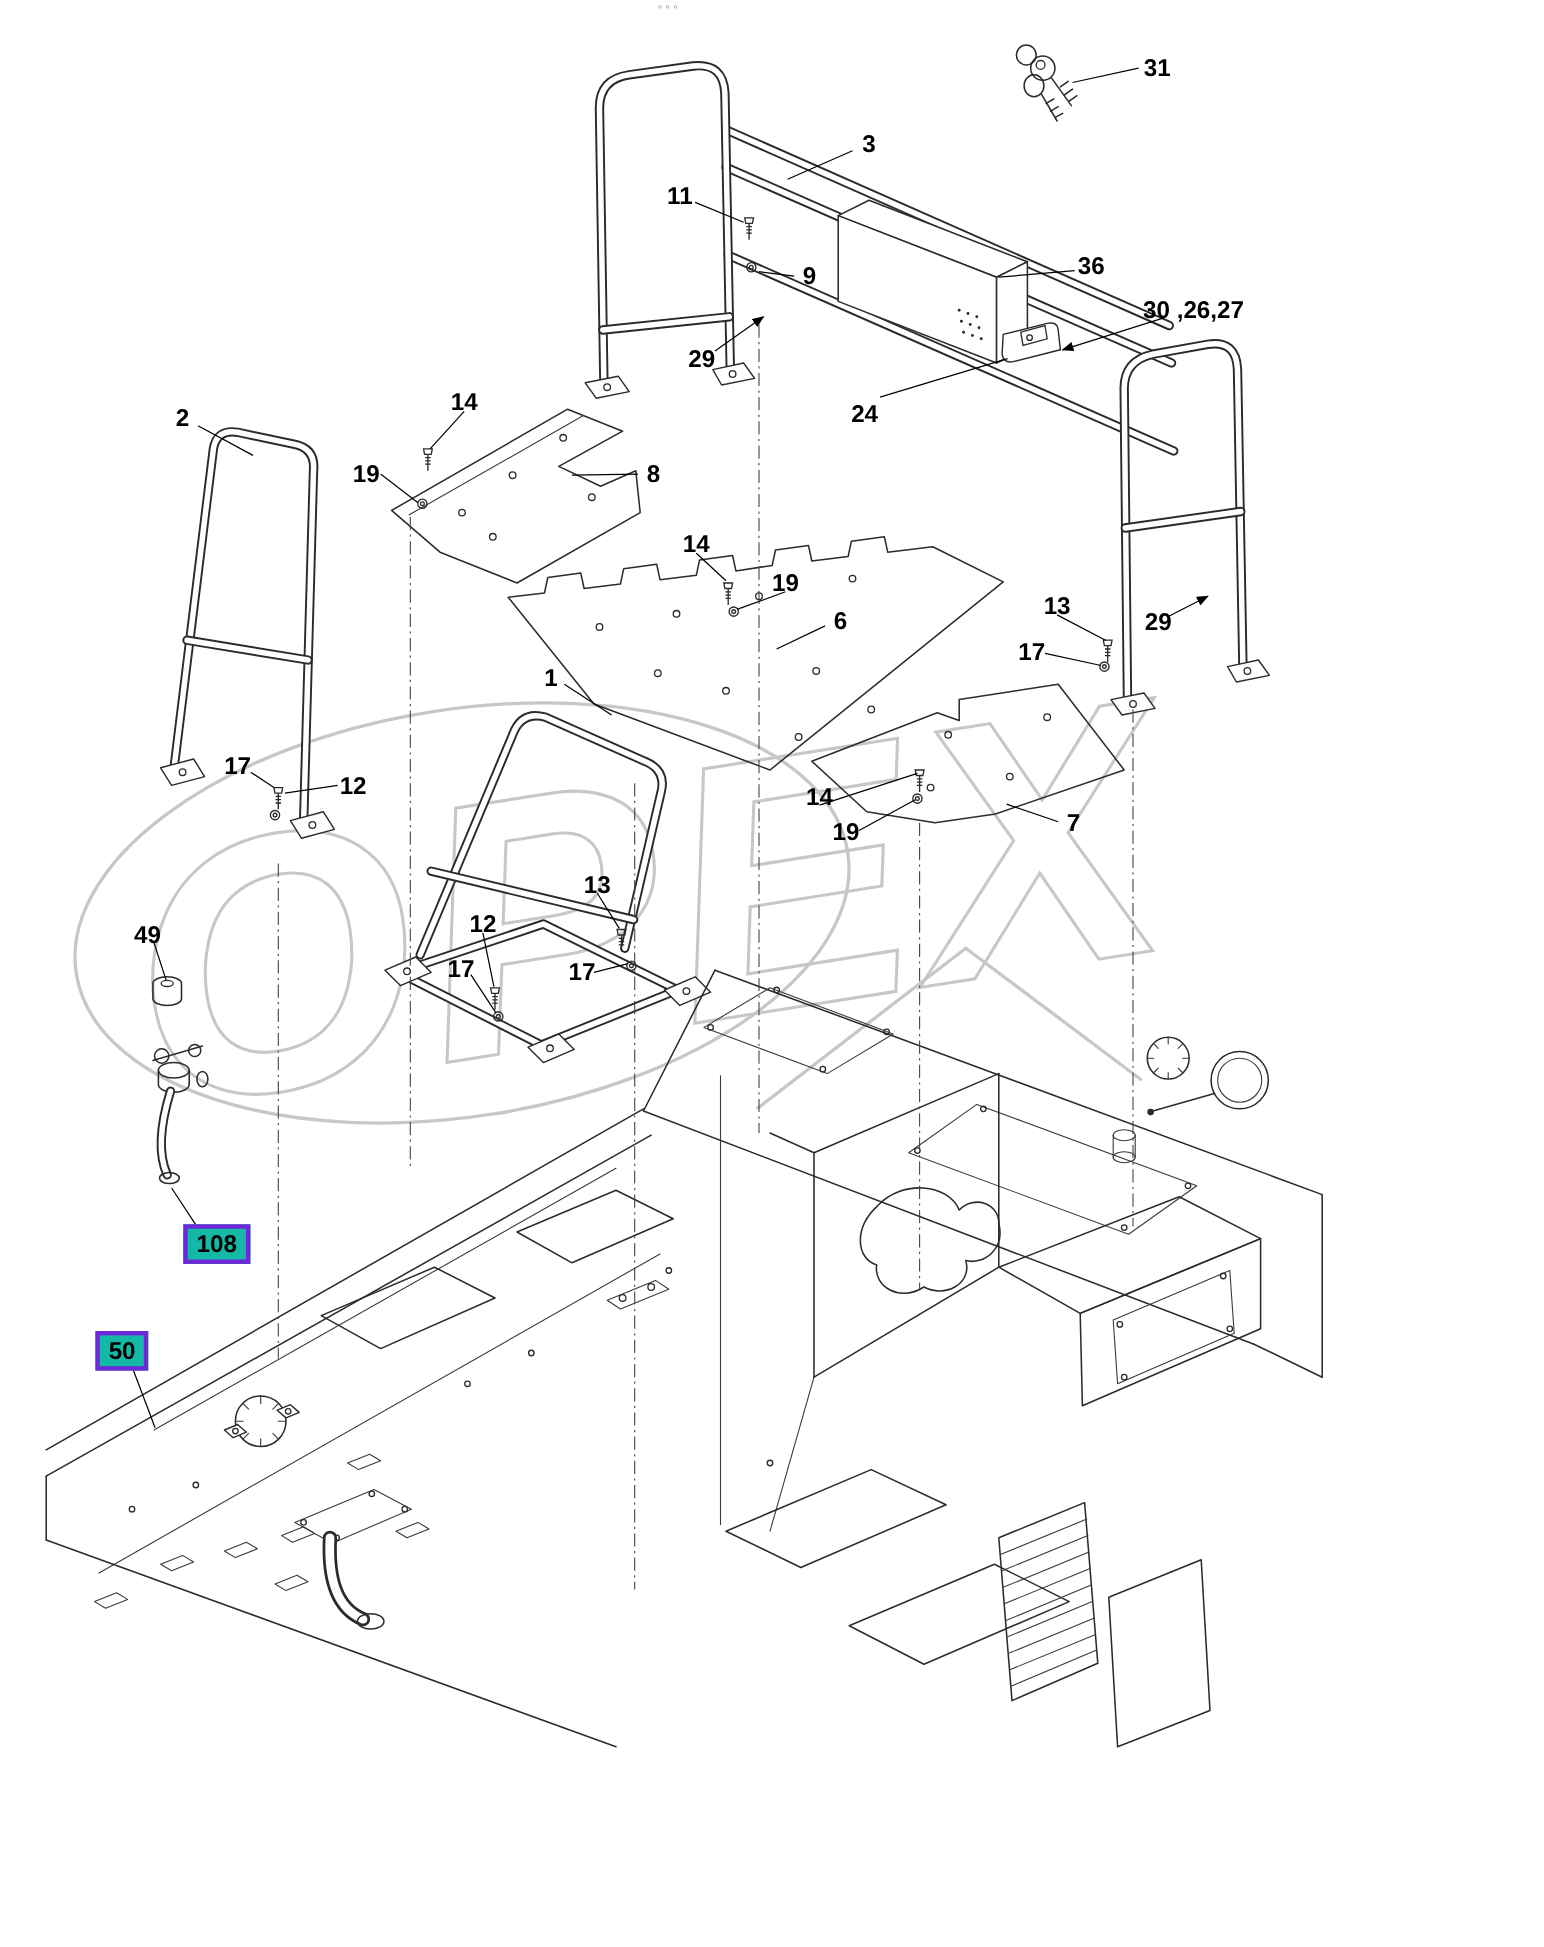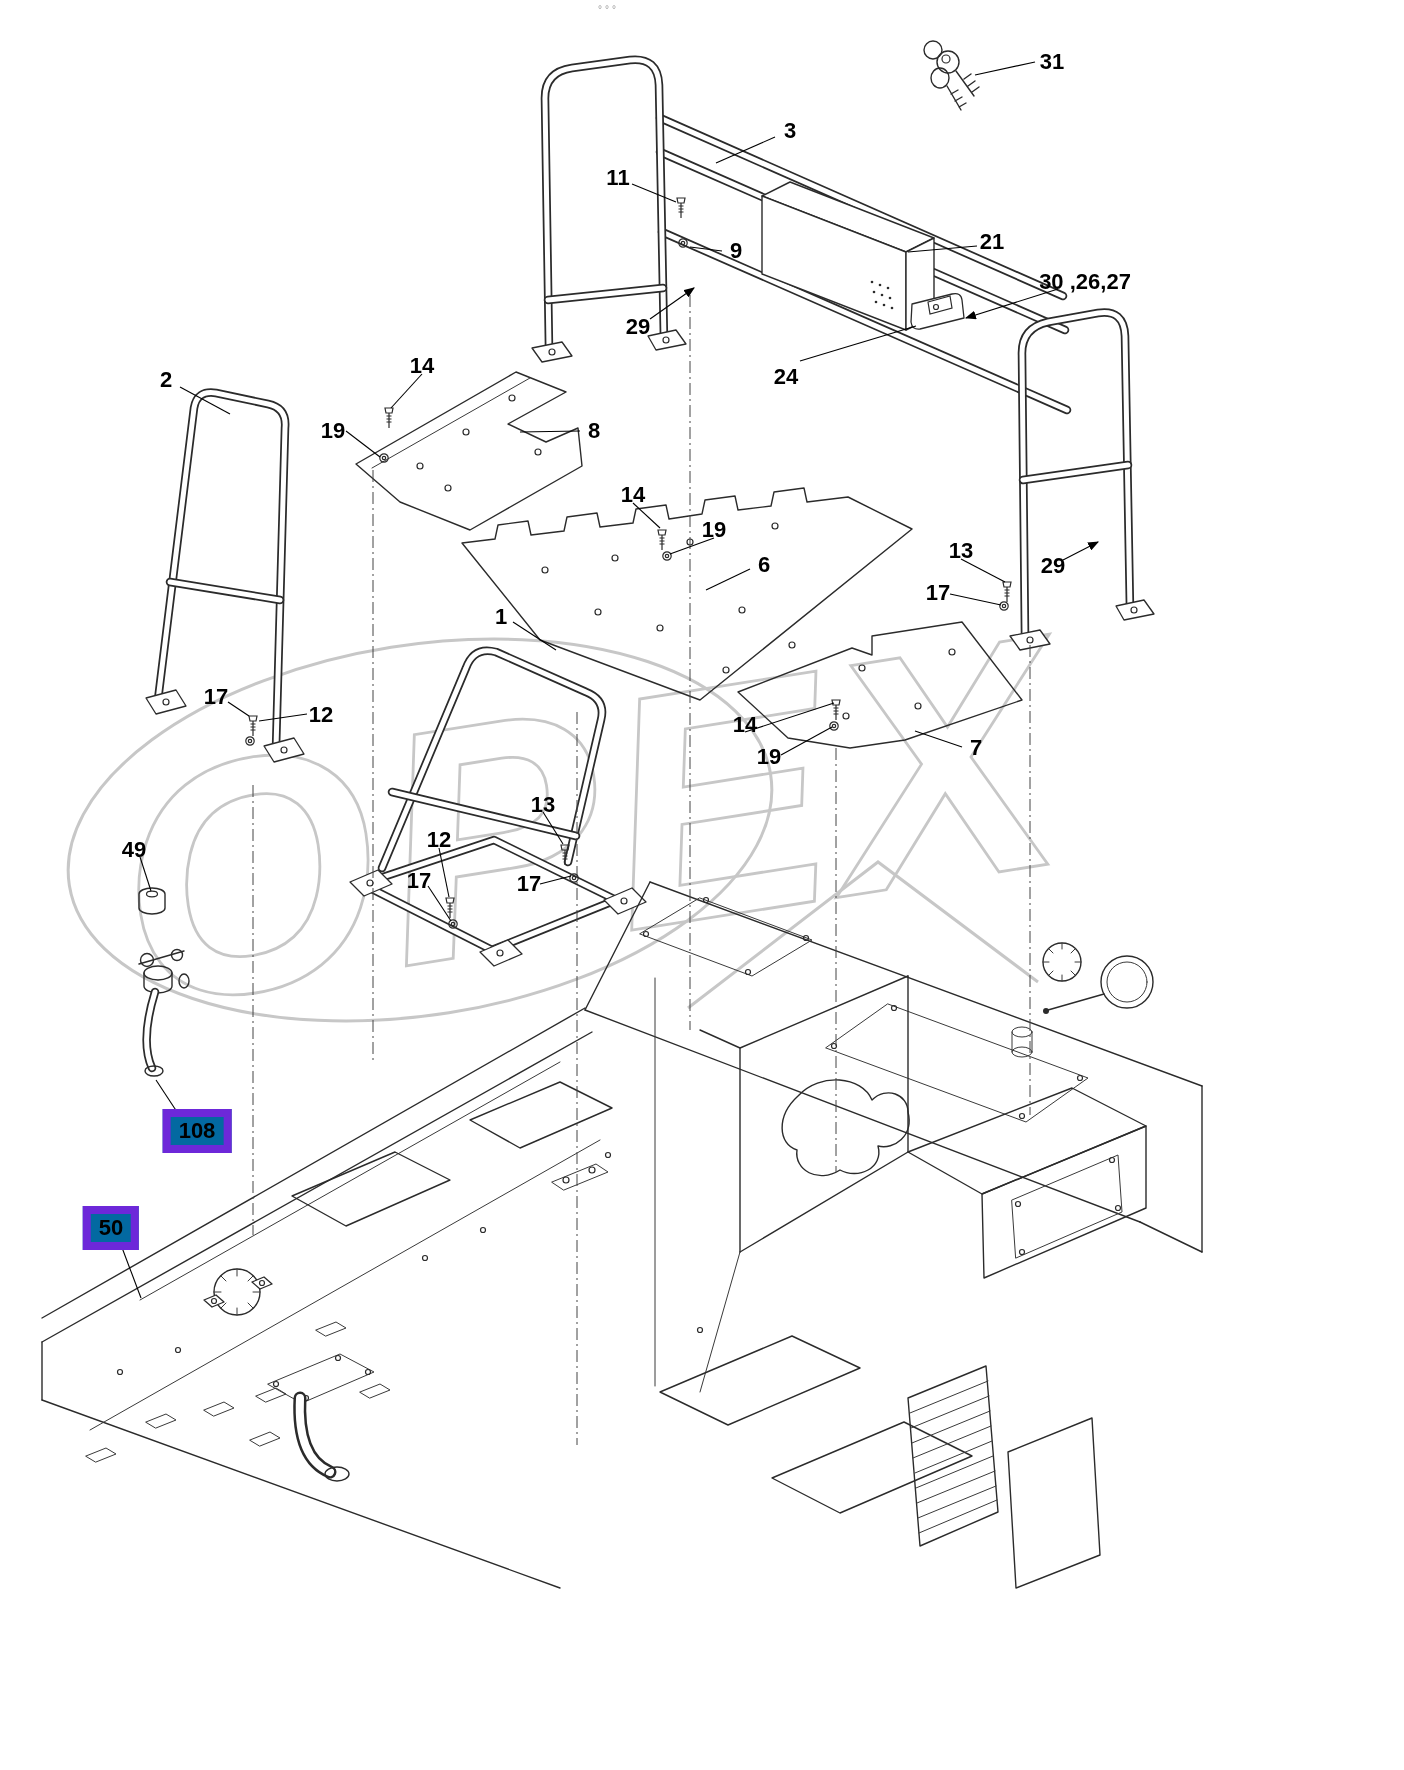--- a/index.html
+++ b/index.html
@@ -2,21 +2,21 @@
 <html><head>
 <meta charset="utf-8">
 <style>
   html,body{margin:0;padding:0;background:#fff;}
   .stage{position:relative;width:1404px;height:1770px;background:#ffffff;overflow:hidden;
          font-family:"Liberation Sans",sans-serif;}
   .stage svg{position:absolute;left:0;top:0;}
   .topmark{position:absolute;left:598px;top:4px;font-size:10px;color:#999;letter-spacing:3px;}
   .callout{position:absolute;transform:translate(-50%,-50%);font-weight:bold;font-size:22px;
            color:#000;white-space:nowrap;}
-  .callout.boxed{border:8px solid #6d28d9;padding:1px 8px;background:#0369a1;}
+  .callout.boxed{border:4px solid #6d28d9;padding:1px 8px;background:#14b8a6;}
   
   .ln{fill:none;stroke:#2b2b2b;stroke-width:1.4;stroke-linejoin:round;stroke-linecap:round;}
   .lnthin{fill:none;stroke:#3a3a3a;stroke-width:1;stroke-linejoin:round;stroke-linecap:round;}
   .tube-o{fill:none;stroke:#2b2b2b;stroke-width:8.5;stroke-linecap:round;stroke-linejoin:round;}
   .tube-i{fill:none;stroke:#ffffff;stroke-width:5;stroke-linecap:round;stroke-linejoin:round;}
   .cl{fill:none;stroke:#444;stroke-width:1;stroke-dasharray:12 4 2 4;}
   .ldr{fill:none;stroke:#000;stroke-width:1.1;}
   .scr{fill:none;stroke:#2b2b2b;stroke-width:1.2;}
   .dot{fill:#2b2b2b;}
   .foot{fill:#ffffff;stroke:#2b2b2b;stroke-width:1.3;stroke-linejoin:round;}
@@ -344,21 +344,21 @@
       <line class="ldr" x1="140" y1="857" x2="151" y2="891"></line>
       <line class="ldr" x1="183" y1="1121" x2="156" y2="1080"></line>
       <line class="ldr" x1="118" y1="1237" x2="141" y2="1298"></line>
     </g>
   </svg>
 
   <div class="callout" style="left:1052px;top:62px">31</div>
   <div class="callout" style="left:790px;top:131px">3</div>
   <div class="callout" style="left:618px;top:178px">11</div>
   <div class="callout" style="left:736px;top:251px">9</div>
-  <div class="callout" style="left:992px;top:242px">21</div>
+  <div class="callout" style="left:992px;top:242px">36</div>
   <div class="callout" style="left:1085px;top:282px">30 ,26,27</div>
   <div class="callout" style="left:638px;top:327px">29</div>
   <div class="callout" style="left:786px;top:377px">24</div>
   <div class="callout" style="left:166px;top:380px">2</div>
   <div class="callout" style="left:422px;top:366px">14</div>
   <div class="callout" style="left:333px;top:431px">19</div>
   <div class="callout" style="left:594px;top:431px">8</div>
   <div class="callout" style="left:633px;top:495px">14</div>
   <div class="callout" style="left:714px;top:530px">19</div>
   <div class="callout" style="left:764px;top:565px">6</div>

